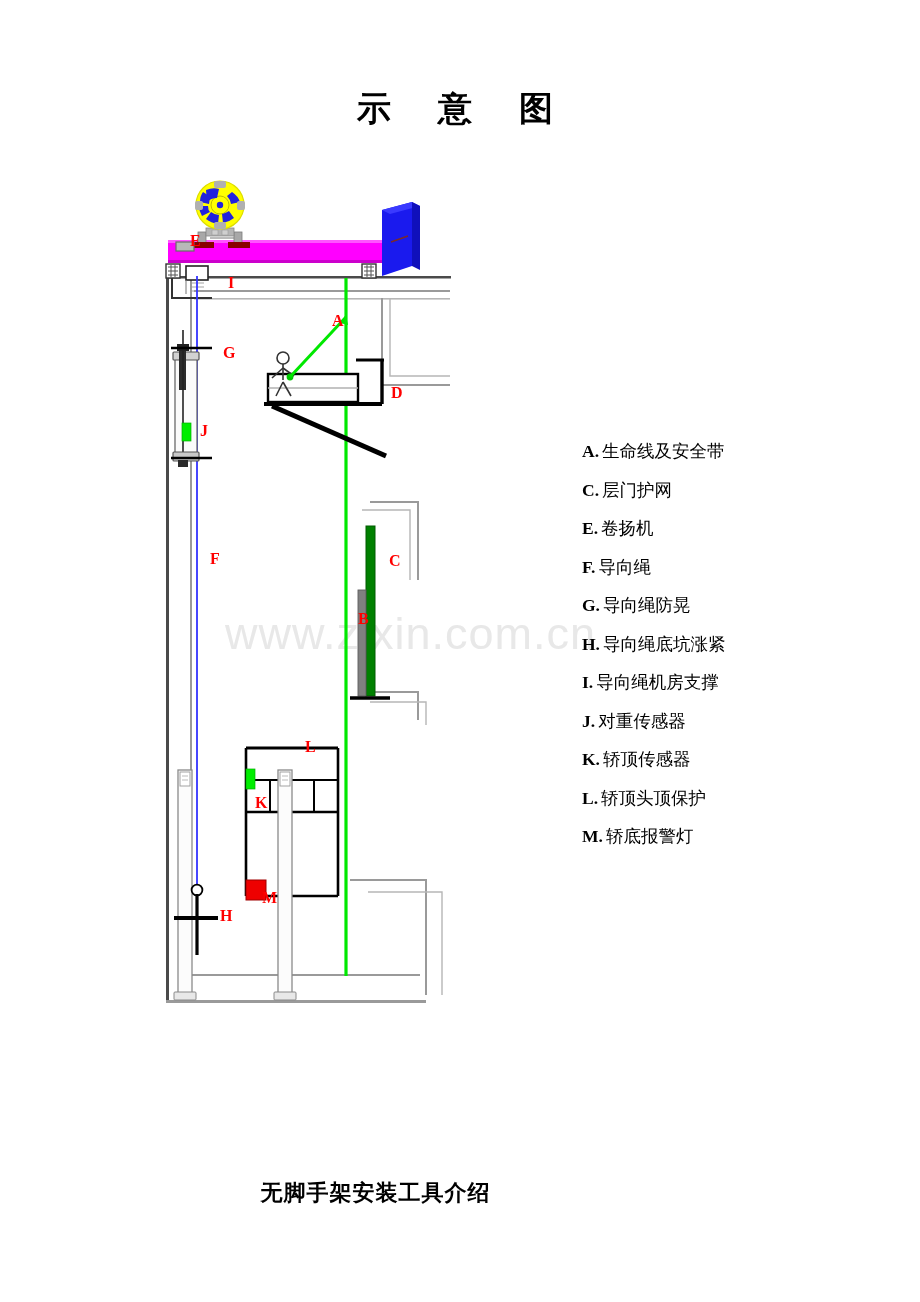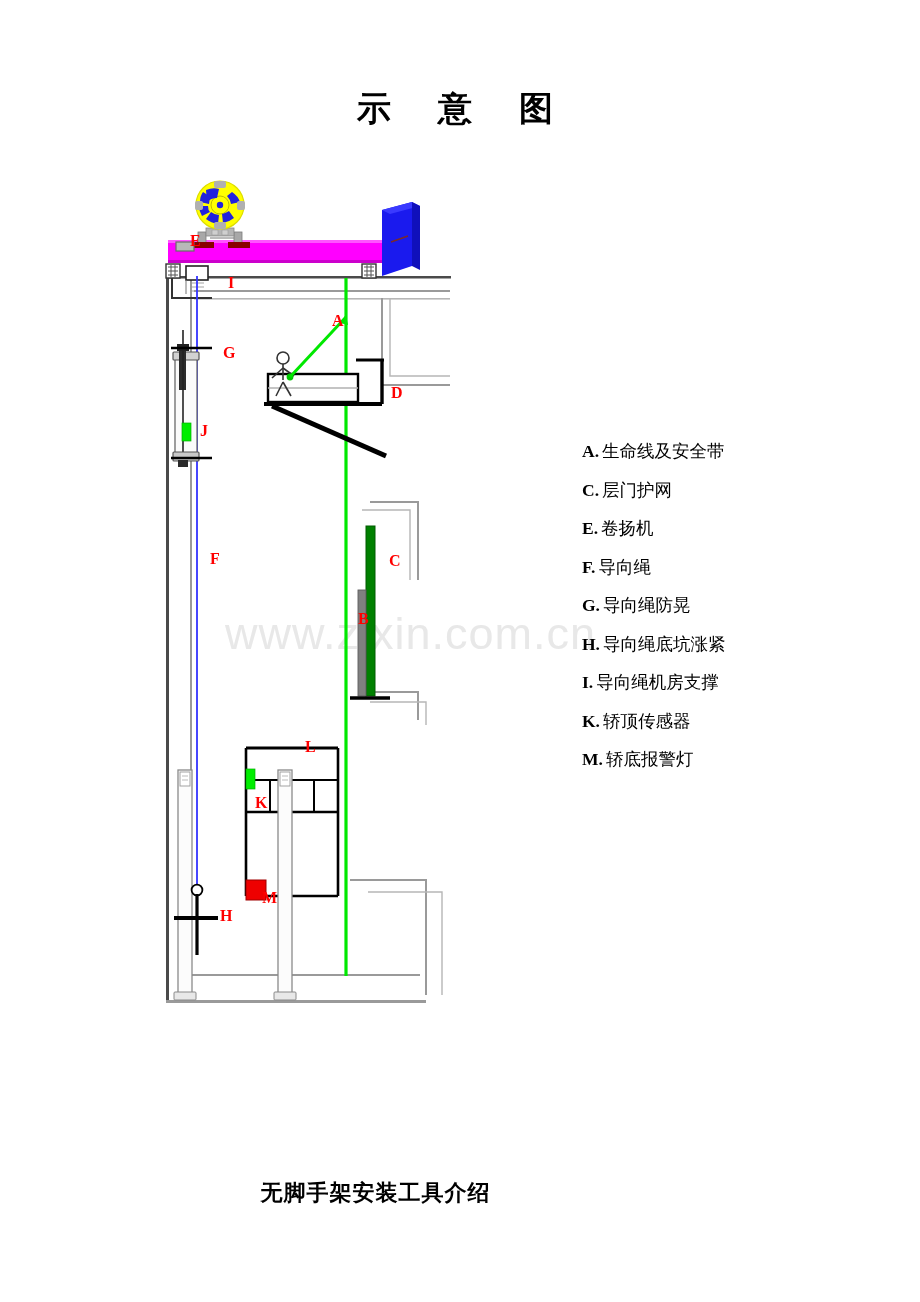--- a/index.html
+++ b/index.html
@@ -356,22 +356,28 @@
     <div class="legend-row">
       <span class="legend-key">G.</span><span class="legend-text">导向绳防晃</span>
     </div>
     <div class="legend-row">
       <span class="legend-key">H.</span><span class="legend-text">导向绳底坑涨紧</span>
     </div>
     <div class="legend-row">
       <span class="legend-key">I.</span><span class="legend-text">导向绳机房支撑</span>
     </div>
     <div class="legend-row">
+      <span class="legend-key">J.</span><span class="legend-text">对重传感器</span>
+    </div>
+    <div class="legend-row">
       <span class="legend-key">K.</span><span class="legend-text">轿顶传感器</span>
     </div>
     <div class="legend-row">
+      <span class="legend-key">L.</span><span class="legend-text">轿顶头顶保护</span>
+    </div>
+    <div class="legend-row">
       <span class="legend-key">M.</span><span class="legend-text">轿底报警灯</span>
     </div>
   </div>
 
   <div id="doc-caption">无脚手架安装工具介绍</div>
 
 </div>
 
 </body></html>

